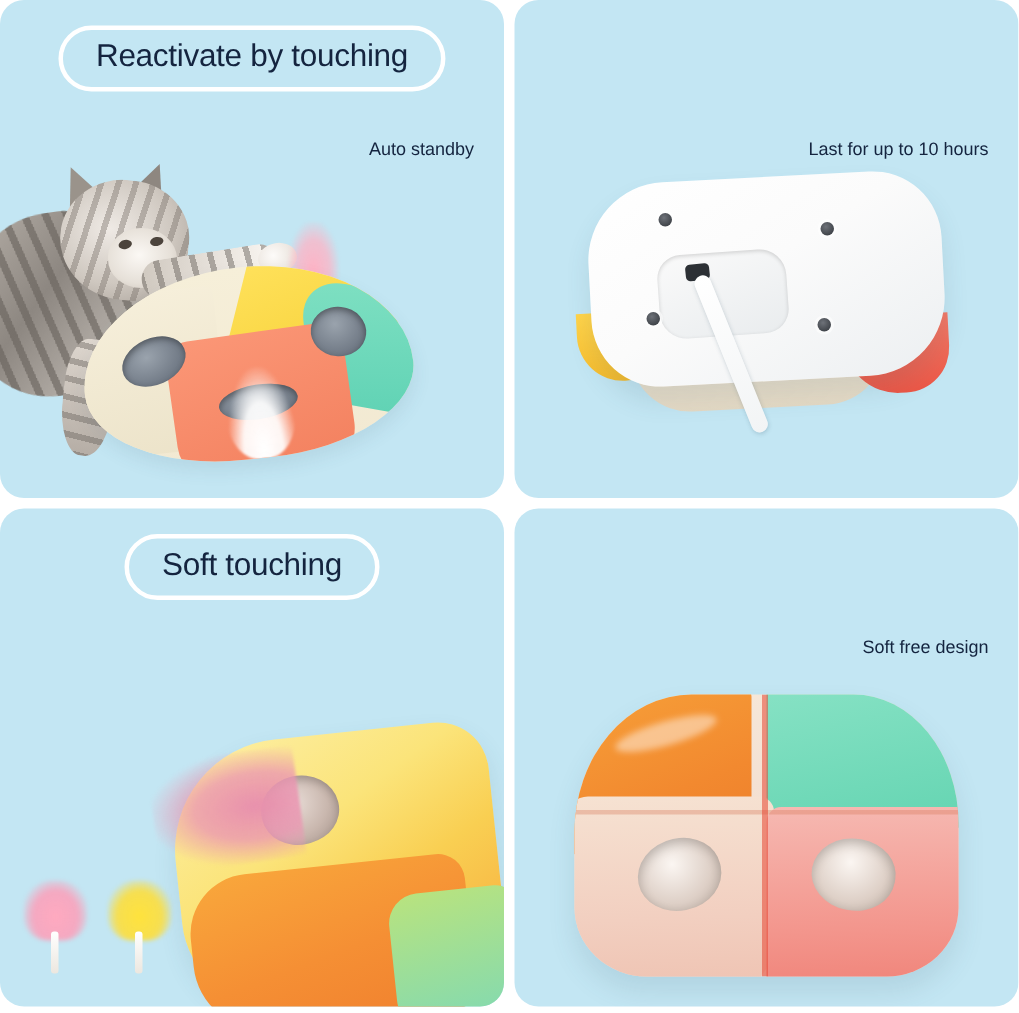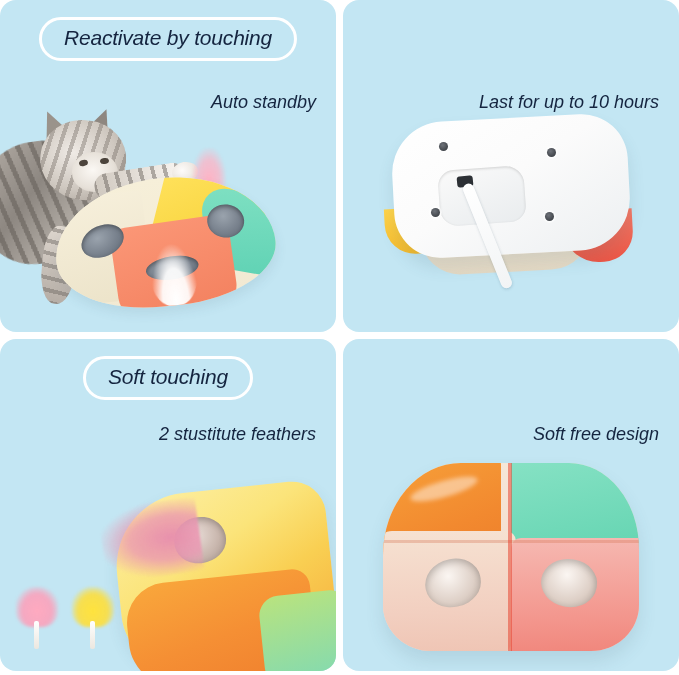--- a/index.html
+++ b/index.html
@@ -5,21 +5,20 @@
   html,body{margin:0;padding:0;background:#ffffff;}
   body{width:679px;height:675px;overflow:hidden;font-family:"Liberation Sans","DejaVu Sans",sans-serif;}
 
   .grid{
     width:593px;height:675px;
     display:grid;
     grid-template-columns:336px 336px;
     grid-template-rows:332px 332px;
     gap:7px;
     background:#ffffff;
-    font-style:italic;
   }
 
   .panel{
     position:relative;
     background:#c3e6f3;
     border-radius:16px;
     overflow:hidden;
   }
 
   
@@ -35,21 +34,21 @@
     line-height:1.15;
     white-space:nowrap;
     letter-spacing:-0.2px;
   }
 
   .caption{
     position:absolute;
     top:92px;
     right:20px;
     color:#14243f;
-    font-size:18px;
+    font-size:12px;
     white-space:nowrap;
     text-align:right;
   }
   .p3 .caption, .p4 .caption{top:85px;}
 
   
   .stage{position:absolute;inset:0;}
 
   
   .cat{position:absolute;left:-24px;top:108px;width:190px;height:170px;}
@@ -390,21 +389,20 @@
           <div class="stick"></div>
         </div>
         <div class="prop p2">
           <div class="plume"></div>
           <div class="stick"></div>
         </div>
       </div>
     </div>
 
     <div class="pill">Soft touching</div>
-    <div class="caption">2 stustitute feathers</div>
   </section>
 
   <section class="panel p4">
     <div class="stage">
       <div class="toy4">
         <div class="shell4">
           <div class="seg amber"></div>
           <div class="seg mint4"></div>
           <div class="seg blush"></div>
           <div class="seg rose"></div>

